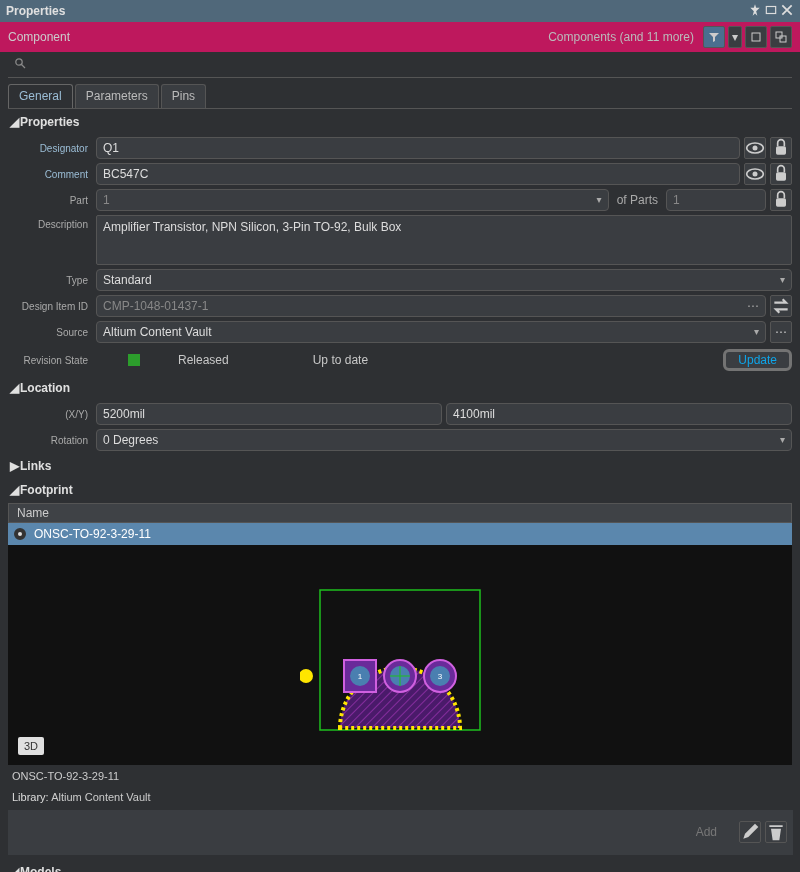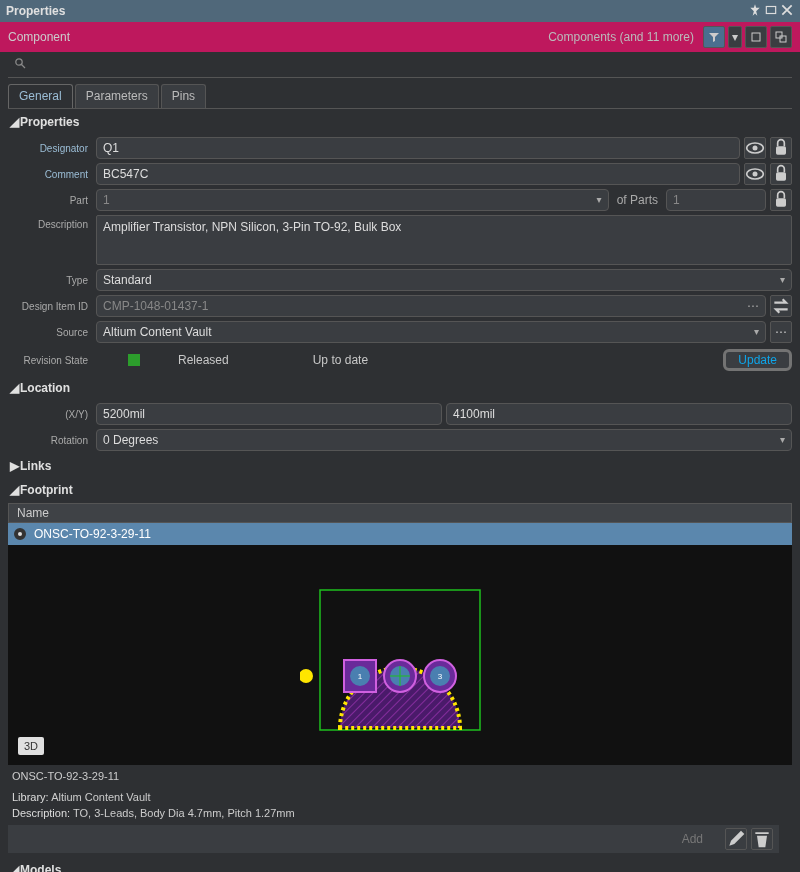--- a/index.html
+++ b/index.html
@@ -131,21 +131,21 @@
   margin: 0 8px; height: 220px; background: #111;
   display: flex; align-items: center; justify-content: center;
   position: relative;
 }
 .preview .btn3d {
   position: absolute; left: 10px; bottom: 10px;
   background: #e0e0e0; color: #333; padding: 3px 6px;
   border-radius: 2px; font-size: 11px; cursor: pointer;
 }
 .footer-actions {
-  margin: 4px 21px 6px 8px; height: 28px; background: #3a3d41;
+  margin: 4px 7px 6px 8px; height: 45px; background: #3a3d41;
   display: flex; align-items: center; justify-content: flex-end;
   padding: 3px 6px;
 }
 .footer-actions .addlbl { color: #777; margin-right: 18px; }
 
 .fpinfo { margin: 4px 12px 2px 12px; color: #ccc; font-size: 11px; line-height: 1.4; }
 .fpinfo .lab { color: #ddd; }
 
 svg { fill: currentColor; }
 </style>
@@ -374,21 +374,20 @@
     </g>
     <circle cx="6" cy="106" r="7" fill="#ffe600"></circle>
   </svg>
   <div class="btn3d">3D</div>
 </div>
 
 <div class="fpinfo">
   <div>ONSC-TO-92-3-29-11</div>
   <div style="height:6px"></div>
   <div><span class="lab">Library:</span> <span>Altium Content Vault</span></div>
-  <div><span class="lab">Description:</span> <span>TO, 3-Leads, Body Dia 4.7mm, Pitch 1.27mm</span></div>
 </div>
 
 <div class="footer-actions">
   <span class="addlbl">Add</span>
   <span class="smallbtn">
       <svg viewBox="0 0 12 12">
         <path d="M2 10l1-3 6-6 2 2-6 6-3 1z"></path>
       </svg>
     </span>
   <span class="smallbtn">

